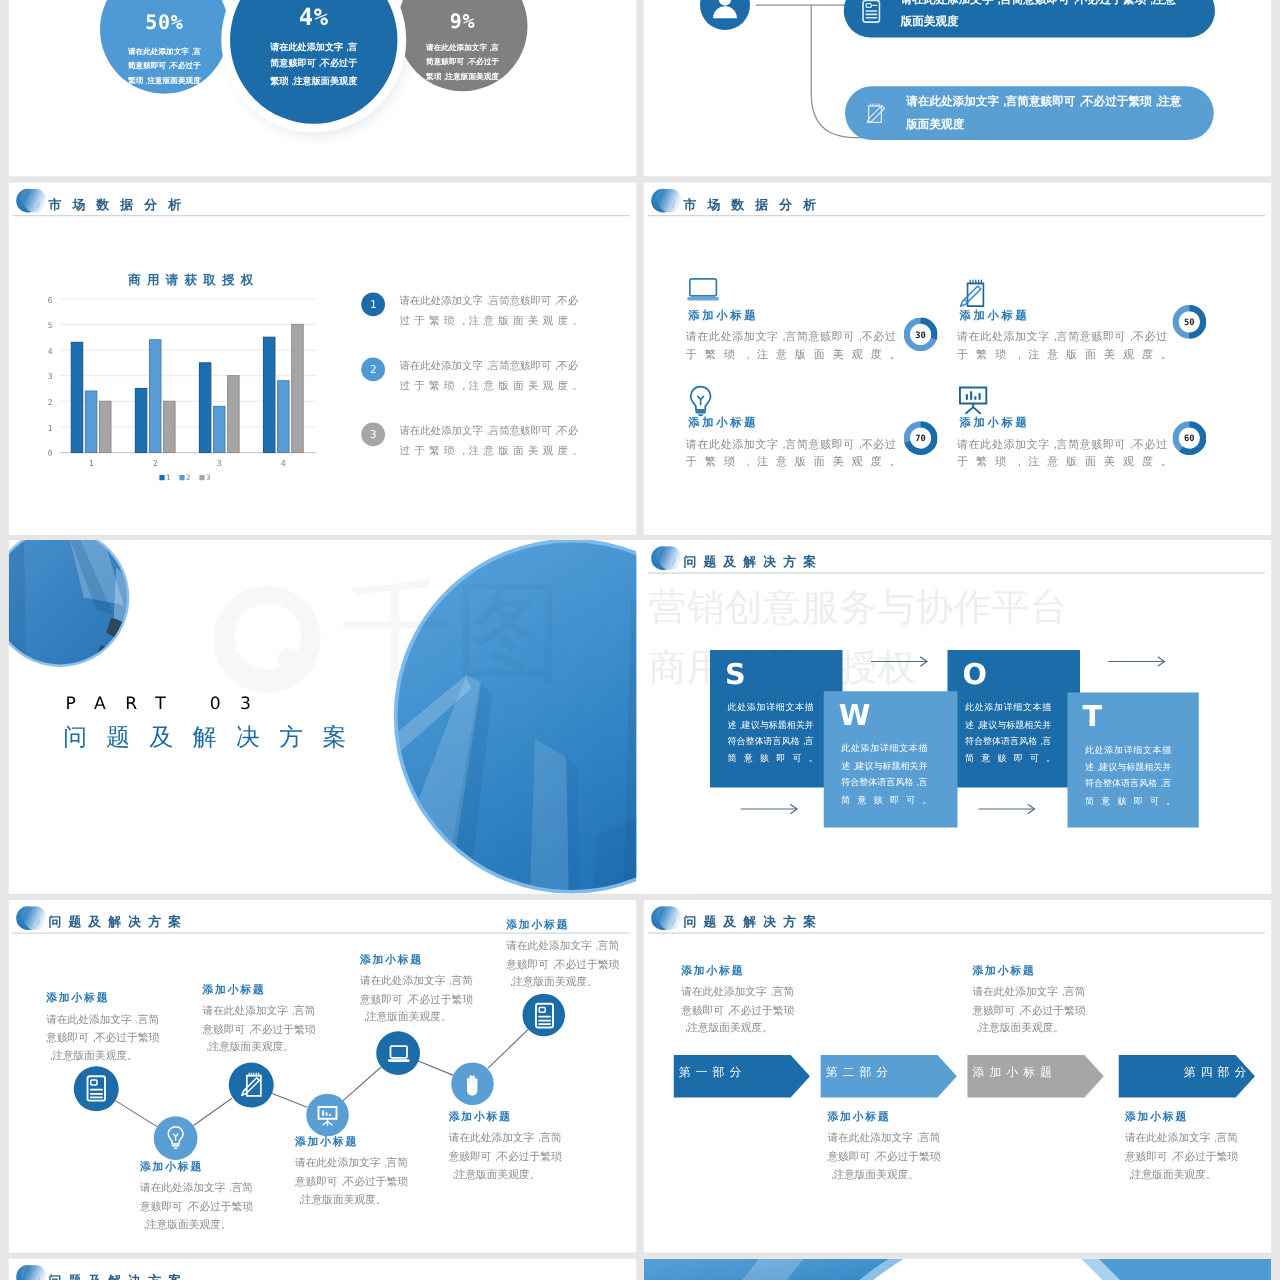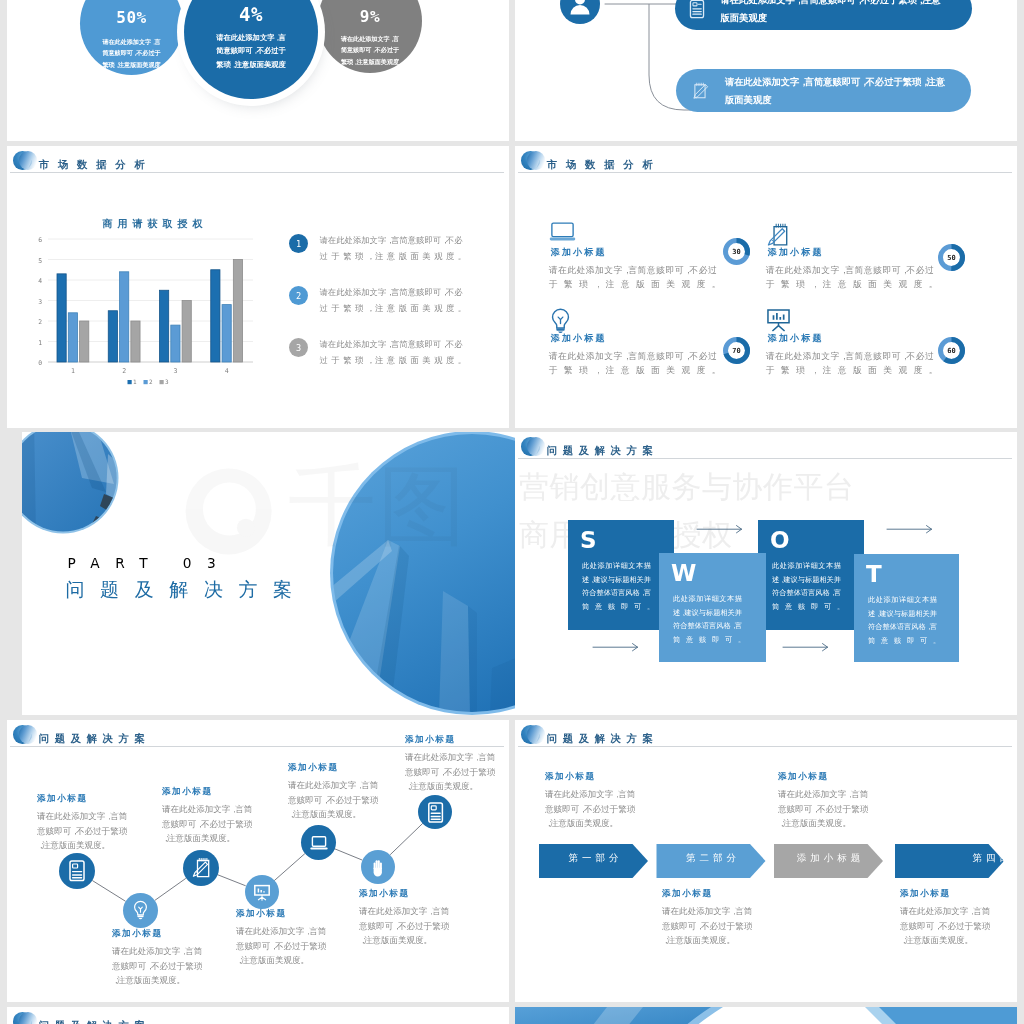--- a/index.html
+++ b/index.html
@@ -86,21 +86,21 @@
   
   .s7n{position:absolute;border-radius:50%;}
   .s7dk{background:#1b6ca8;}
   .s7lt{background:#5a9fd4;}
   .s7b{position:absolute;width:110px;}
   .s7t{color:#2a79b5;font-family:"DejaVu Sans",sans-serif;font-size:8.6px;font-weight:700;letter-spacing:1.5px;}
   .s7x{color:#8a8a8a;font-family:"DejaVu Sans",sans-serif;font-size:8.55px;line-height:14.5px;margin-top:4px;width:93.5px;}
 
   
   .s8lab{position:absolute;color:#fff;font-family:"DejaVu Sans",sans-serif;font-size:9.5px;
-         letter-spacing:4px;text-align:center;text-indent:4px;}
+         letter-spacing:4px;text-align:left;text-indent:4px;}
   .s8b{position:absolute;width:110px;}
   .s8t{color:#2a79b5;font-family:"DejaVu Sans",sans-serif;font-size:8.6px;font-weight:700;letter-spacing:1.5px;}
   .s8x{color:#8a8a8a;font-family:"DejaVu Sans",sans-serif;font-size:8.55px;line-height:14.5px;margin-top:4px;width:93.5px;}
 </style>
 </head>
 <body>
 
 <div class="sheet">
   <div class="slide" id="sl1" style="left:7px;top:-141px;width:502px;height:282px;">
     <div class="pc pc-a" style="left:73px;top:113px;width:103px;height:103px;">
@@ -257,42 +257,42 @@
       <span class="s4ic">
         <svg viewBox="0 0 28 28" width="25" height="25">
             <path d="M2.2 2.2h23.6v14.4H2.2z" fill="none" stroke="#1f6698" stroke-width="1.7"></path>
             <path d="M8.4 13.2V8.2M12.2 13.2V5.6M16 13.2v-3.1M19.8 13.2V7.2" stroke="#1f6698" stroke-width="1.9"></path>
             <path d="M14 16.6v3.2M14 19.8 7.2 25.8M14 19.8l6.8 6" fill="none" stroke="#1f6698" stroke-width="1.7"></path>
           </svg>
       </span>
       <div class="s4t">添加小标题</div>
       <div class="s4x cjkhalf">请在此处添加文字<i class="pq">，</i>言简意赅即可<i class="pq">，</i>不必过于繁琐<i class="pq">，</i>注意版面美观度<i class="pq">。</i></div>
     </div>
-    <div class="dn" style="left:208px;top:92px;"><svg viewBox="0 0 27 27" width="27" height="27">
+    <div class="dn" style="left:208px;top:108px;"><svg viewBox="0 0 27 27" width="27" height="27">
           <circle cx="13.5" cy="13.5" r="11" fill="none" stroke="#5b9bd5" stroke-width="5"></circle>
           <circle cx="13.5" cy="13.5" r="11" fill="none" stroke="#1b6ca8" stroke-width="5" stroke-dasharray="20.73451151369263 69.11503837897544" transform="rotate(-90 13.5 13.5)"></circle>
           <text x="13.5" y="16.1" text-anchor="middle" font-size="7" font-family="&quot;DejaVu Sans Mono&quot;,monospace" font-weight="700" fill="#222">30</text>
         </svg></div>
     <div class="dn" style="left:423px;top:98px;"><svg viewBox="0 0 27 27" width="27" height="27">
           <circle cx="13.5" cy="13.5" r="11" fill="none" stroke="#5b9bd5" stroke-width="5"></circle>
           <circle cx="13.5" cy="13.5" r="11" fill="none" stroke="#1b6ca8" stroke-width="5" stroke-dasharray="34.55751918948772 69.11503837897544" transform="rotate(-90 13.5 13.5)"></circle>
           <text x="13.5" y="16.1" text-anchor="middle" font-size="7" font-family="&quot;DejaVu Sans Mono&quot;,monospace" font-weight="700" fill="#222">50</text>
         </svg></div>
     <div class="dn" style="left:208px;top:191px;"><svg viewBox="0 0 27 27" width="27" height="27">
           <circle cx="13.5" cy="13.5" r="11" fill="none" stroke="#5b9bd5" stroke-width="5"></circle>
           <circle cx="13.5" cy="13.5" r="11" fill="none" stroke="#1b6ca8" stroke-width="5" stroke-dasharray="48.38052686528281 69.11503837897544" transform="rotate(-90 13.5 13.5)"></circle>
           <text x="13.5" y="16.1" text-anchor="middle" font-size="7" font-family="&quot;DejaVu Sans Mono&quot;,monospace" font-weight="700" fill="#222">70</text>
         </svg></div>
     <div class="dn" style="left:423px;top:191px;"><svg viewBox="0 0 27 27" width="27" height="27">
           <circle cx="13.5" cy="13.5" r="11" fill="none" stroke="#5b9bd5" stroke-width="5"></circle>
           <circle cx="13.5" cy="13.5" r="11" fill="none" stroke="#1b6ca8" stroke-width="5" stroke-dasharray="41.46902302738526 69.11503837897544" transform="rotate(-90 13.5 13.5)"></circle>
           <text x="13.5" y="16.1" text-anchor="middle" font-size="7" font-family="&quot;DejaVu Sans Mono&quot;,monospace" font-weight="700" fill="#222">60</text>
         </svg></div>
   </div>
-  <div class="slide" id="sl5" style="left:22px;top:432px;width:502px;height:283px;">
+  <div class="slide" id="sl5" style="left:7px;top:432px;width:502px;height:283px;padding-left:48px;">
     <svg class="abs" style="left:0;top:0;" width="502" height="283" viewBox="0 0 502 283">
       <defs>
         <linearGradient id="g5a" x1="0" y1="0" x2="1" y2="1">
           <stop offset="0" stop-color="#4f93cf"></stop>
             <stop offset="1" stop-color="#1f6fb2"></stop>
         </linearGradient>
         <linearGradient id="g5b" x1="0.1" y1="0" x2="0.7" y2="1">
           <stop offset="0" stop-color="#59a2da"></stop>
             <stop offset="0.40" stop-color="#4090ce"></stop>
             <stop offset="1" stop-color="#1b6db2"></stop>

